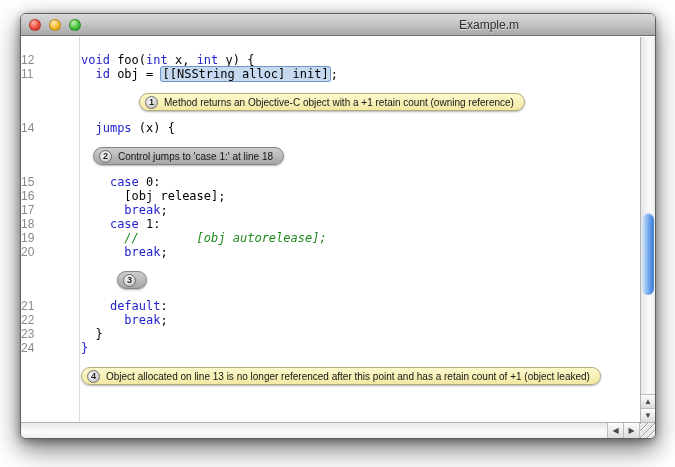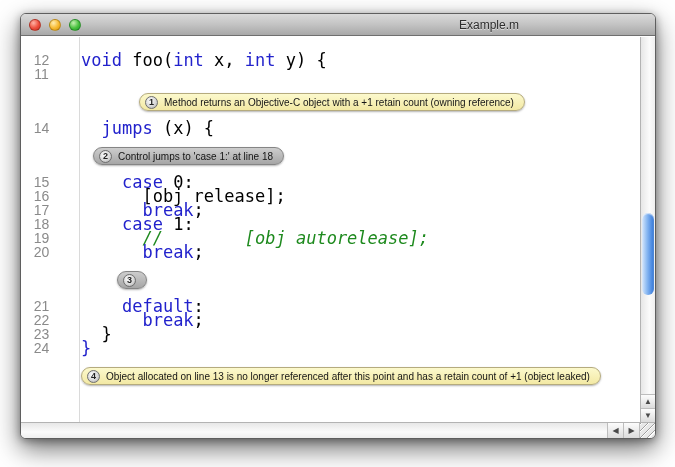--- a/index.html
+++ b/index.html
@@ -32,23 +32,23 @@
     position: absolute; left: 438px; top: 4px;
     font-size: 12px; color: #2d2d2d;
     text-shadow: 0 1px 0 rgba(255,255,255,.55);
   }
   .content { position: absolute; top: 23px; left: 0; right: 0; bottom: 16px; display: flex; }
   .editor { flex: 1; position: relative; background: #fff; overflow: hidden; padding-top: 16px; }
   .gutterline { position: absolute; left: 58px; top: 0; bottom: 0; width: 1px; background: #dadada; }
   .row { display: flex; line-height: 14px; white-space: pre; }
   .num {
     flex: 0 0 50px; width: 50px; padding-right: 9px;
-    text-align: center; font-size: 14px; color: #8a8a8a; line-height: 14px;
+    text-align: left; font-size: 12px; color: #8a8a8a; line-height: 14px;
   }
-  .code { font-family: "DejaVu Sans Mono", "Liberation Mono", monospace; font-size: 17px; color: #000; padding-left: 10px; }
+  .code { font-family: "DejaVu Sans Mono", "Liberation Mono", monospace; font-size: 12px; color: #000; padding-left: 10px; }
   .tok-kw { color: #2222cc; }
   .tok-pl { color: #000000; }
   .tok-cm { color: #1e8a1e; font-style: italic; }
   .tok-hl { background: #c6d9f1; border: 1px solid #7394c6; border-radius: 3px; padding: 0 1px; }
   .brow { display: flex; margin: 12px 0 10px 0; }
   .bubble {
     display: inline-flex; align-items: center; gap: 6px;
     height: 18px; padding: 0 10px 0 5px;
     border-radius: 9px; font-size: 10px; color: #151515;
     box-shadow: 0 1px 2px rgba(0,0,0,.3);
@@ -99,21 +99,21 @@
       <span class="light green"></span>
     </div>
     <div class="title">Example.m</div>
   </div>
 
   <div class="content">
     <div class="editor">
       <div class="gutterline"></div>
       <div>
           <div class="row"><span class="num">12</span><span class="code"><span class="tok-kw">void</span><span class="tok-pl"> foo(</span><span class="tok-kw">int</span><span class="tok-pl"> x, </span><span class="tok-kw">int</span><span class="tok-pl"> y) {</span></span></div>
-          <div class="row"><span class="num">11</span></div>
+          <div class="row"><span class="num">11</span><span class="code"><span class="tok-pl">  </span><span class="tok-kw">id</span><span class="tok-pl"> obj = </span><span class="tok-hl">[[NSString alloc] init]</span><span class="tok-pl">;</span></span></div>
           <div class="brow">
             <span class="num"></span>
             <div class="bubble yellow" style="margin-left: 68px;">
               <span class="badge">1</span>
               <span class="btext">Method returns an Objective-C object with a +1 retain count (owning reference)</span>
             </div>
           </div>
           <div class="row"><span class="num">14</span><span class="code"><span class="tok-pl">  </span><span class="tok-kw">jumps</span><span class="tok-pl"> (x) {</span></span></div>
           <div class="brow">
             <span class="num"></span>

